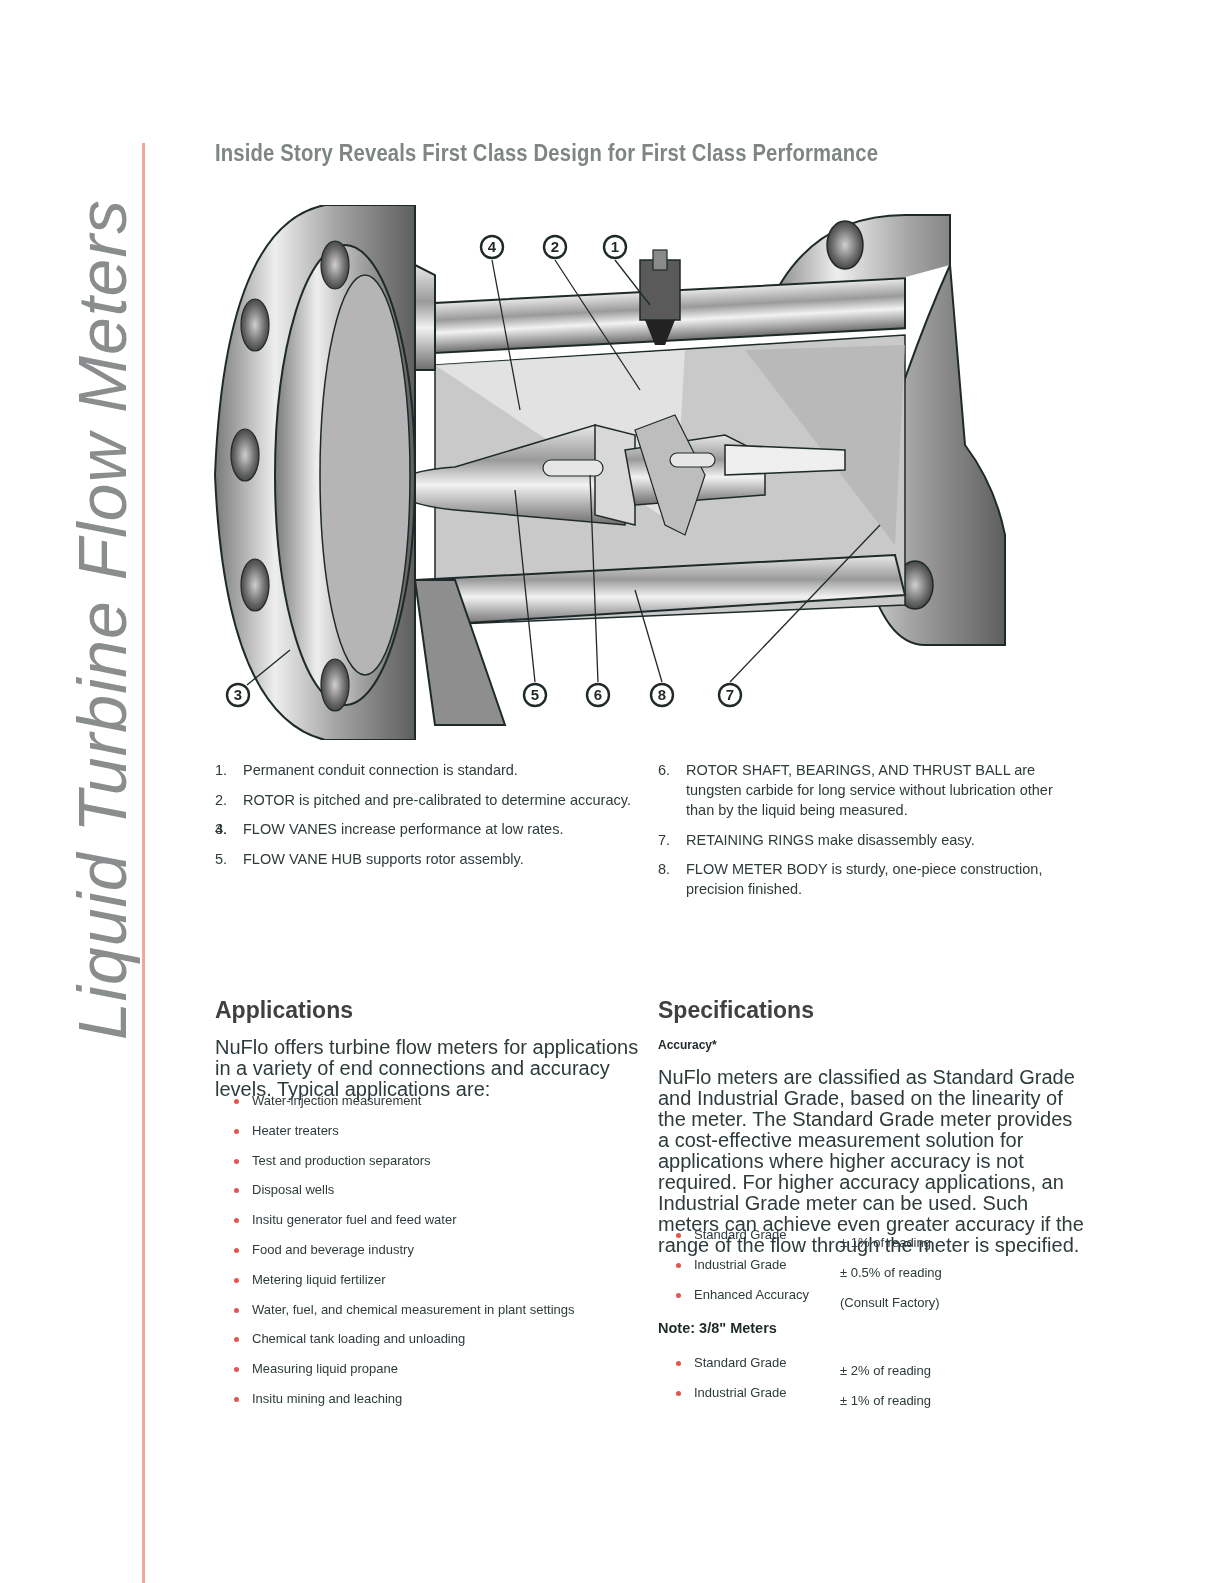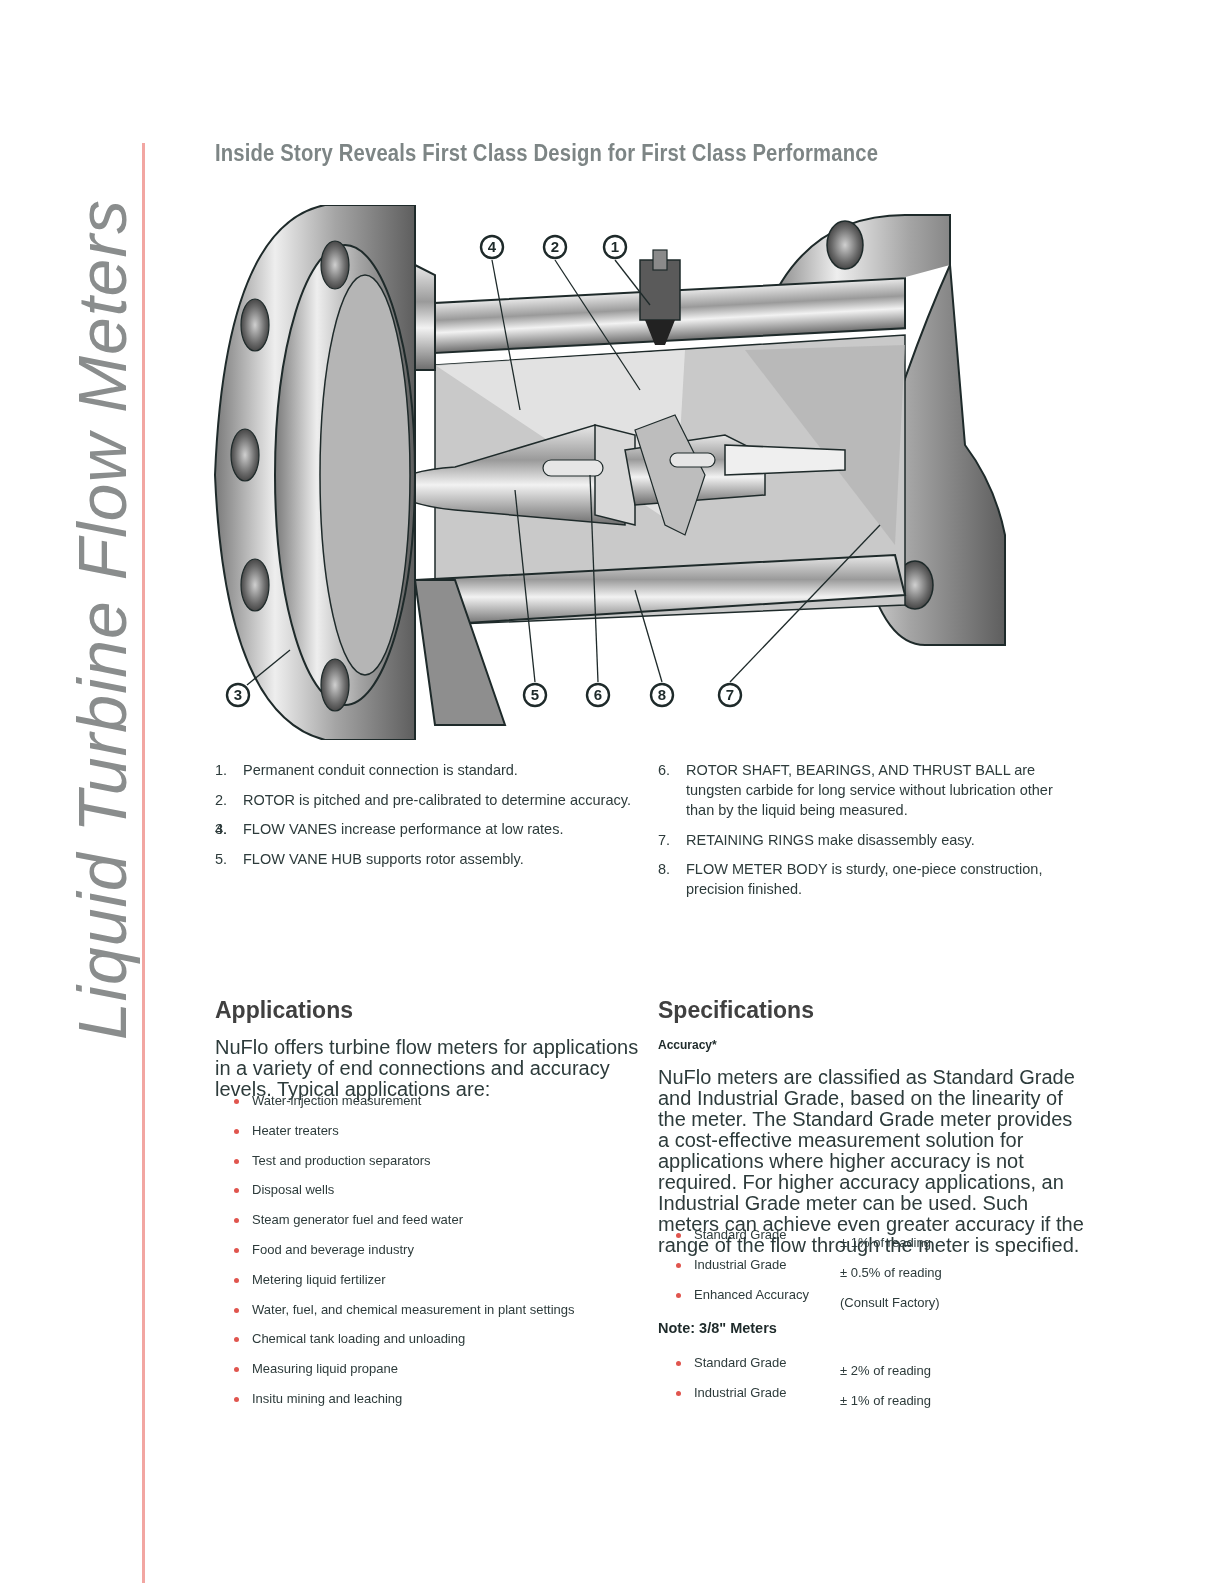--- a/index.html
+++ b/index.html
@@ -170,21 +170,21 @@
   </ol>
 </div>
 
 <div class="section-title apps-title">Applications</div>
 <div class="para apps-intro">NuFlo offers turbine flow meters for applications in a variety of end connections and accuracy levels. Typical applications are:</div>
 <ul class="bullets apps-list">
   <li><span class="dot"></span><span>Water-injection measurement</span></li>
   <li><span class="dot"></span><span>Heater treaters</span></li>
   <li><span class="dot"></span><span>Test and production separators</span></li>
   <li><span class="dot"></span><span>Disposal wells</span></li>
-  <li><span class="dot"></span><span>Steam generator fuel and feed water</span></li>
+  <li><span class="dot"></span><span>Insitu generator fuel and feed water</span></li>
   <li><span class="dot"></span><span>Food and beverage industry</span></li>
   <li><span class="dot"></span><span>Metering liquid fertilizer</span></li>
   <li><span class="dot"></span><span>Water, fuel, and chemical measurement in plant settings</span></li>
   <li><span class="dot"></span><span>Chemical tank loading and unloading</span></li>
   <li><span class="dot"></span><span>Measuring liquid propane</span></li>
   <li><span class="dot"></span><span>Insitu mining and leaching</span></li>
 </ul>
 
 <div class="section-title specs-title">Specifications</div>
 <div class="accuracy-head">Accuracy*</div>

